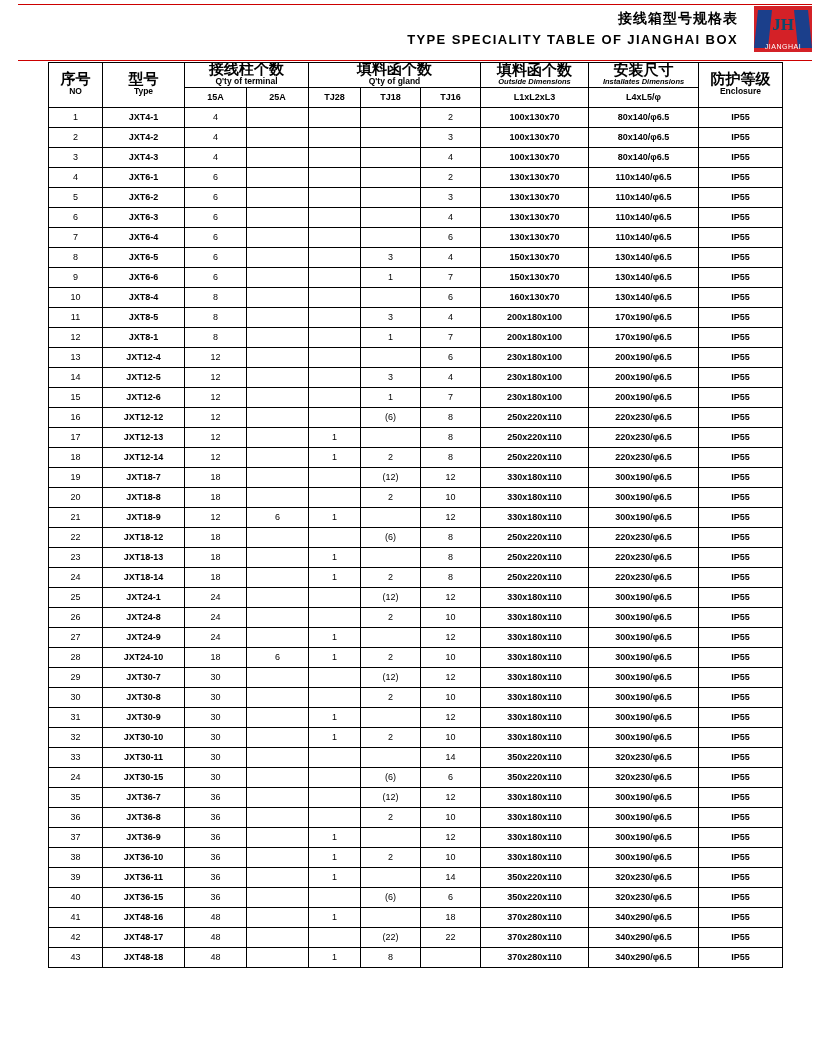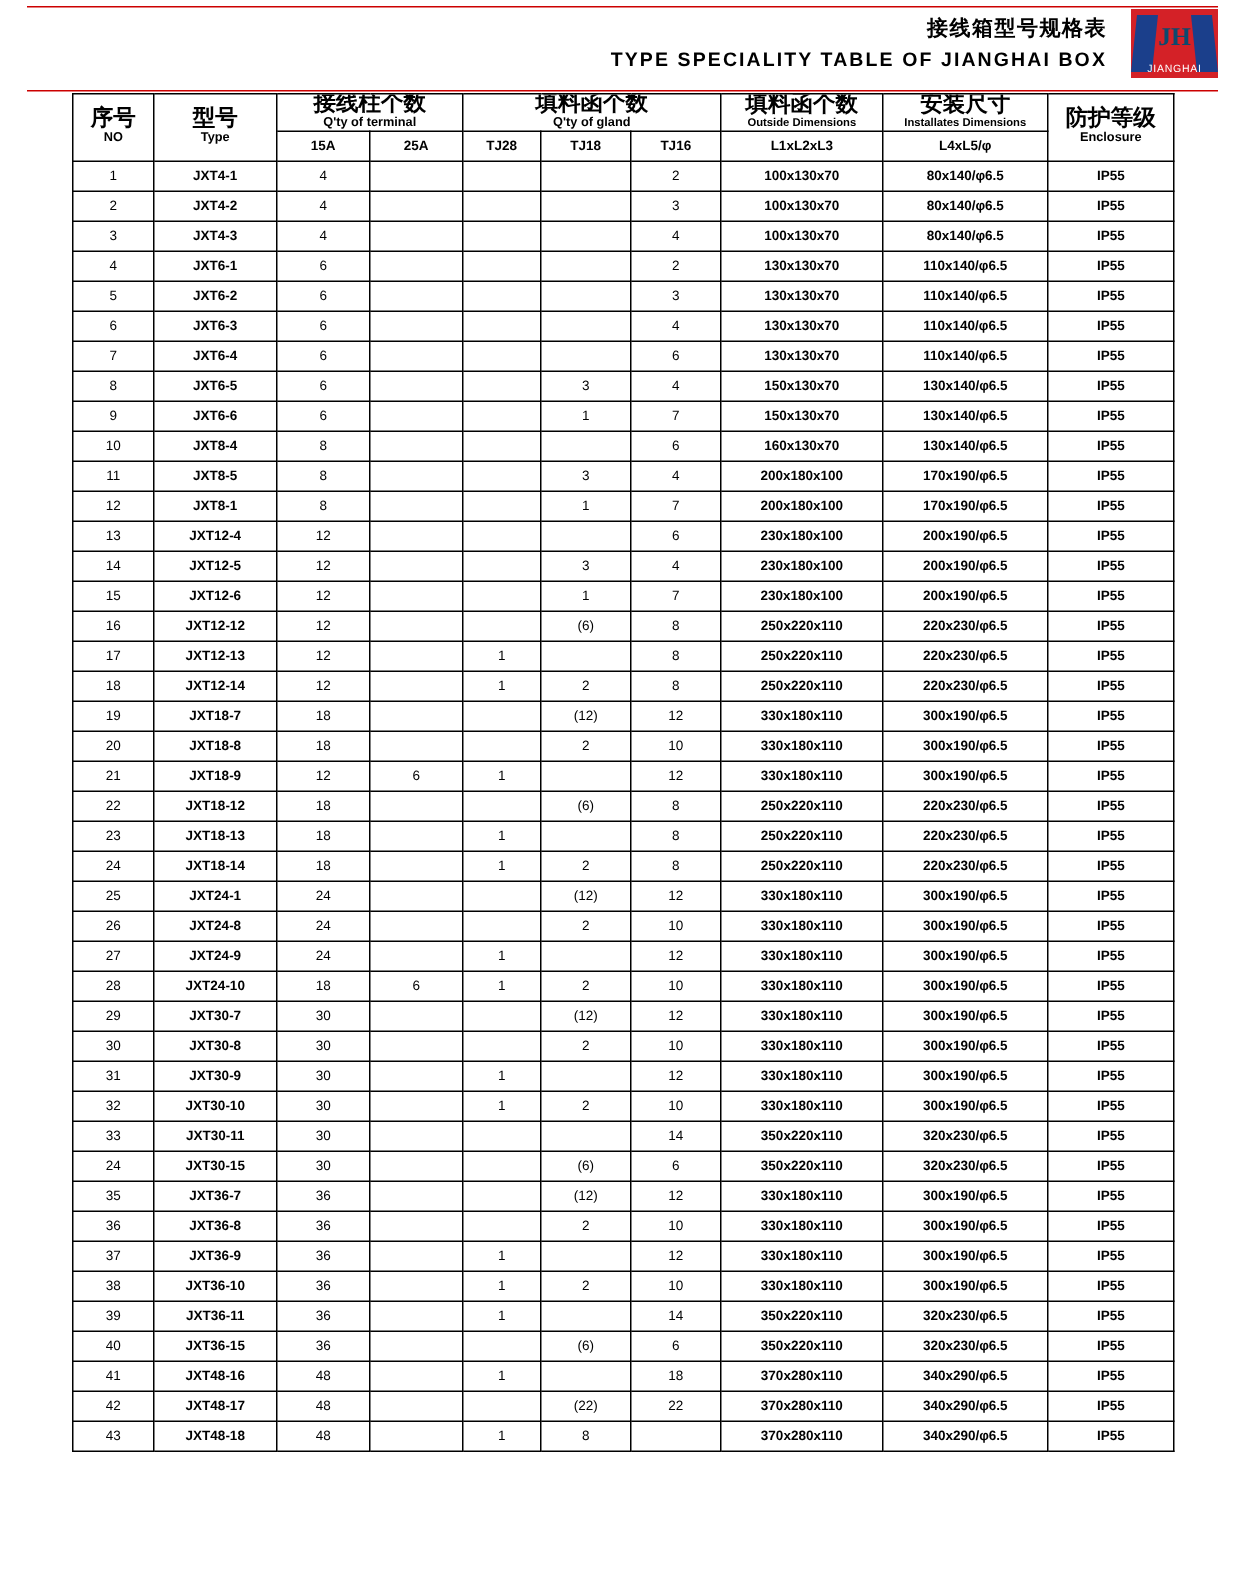--- a/index.html
+++ b/index.html
@@ -145,20 +145,21 @@
     font-size: 8.5px;
     font-weight: bold;
     display: block;
     line-height: 12px;
   }
   .hen-sm {
     font-size: 7.5px;
     font-weight: bold;
     display: block;
     line-height: 11px;
+    font-style: italic;
   }
   .h-grp { height: 26px; }
   .h-sub { height: 18px; }
 
   td.c-no    { font-size: 9.5px; }
   td.c-type  { font-size: 9.5px; font-weight: bold; }
   td.c-num   { font-size: 9.5px; }
   td.c-dim   { font-size: 9px; font-weight: bold; }
   td.c-encl  { font-size: 9.5px; font-weight: bold; }
 

